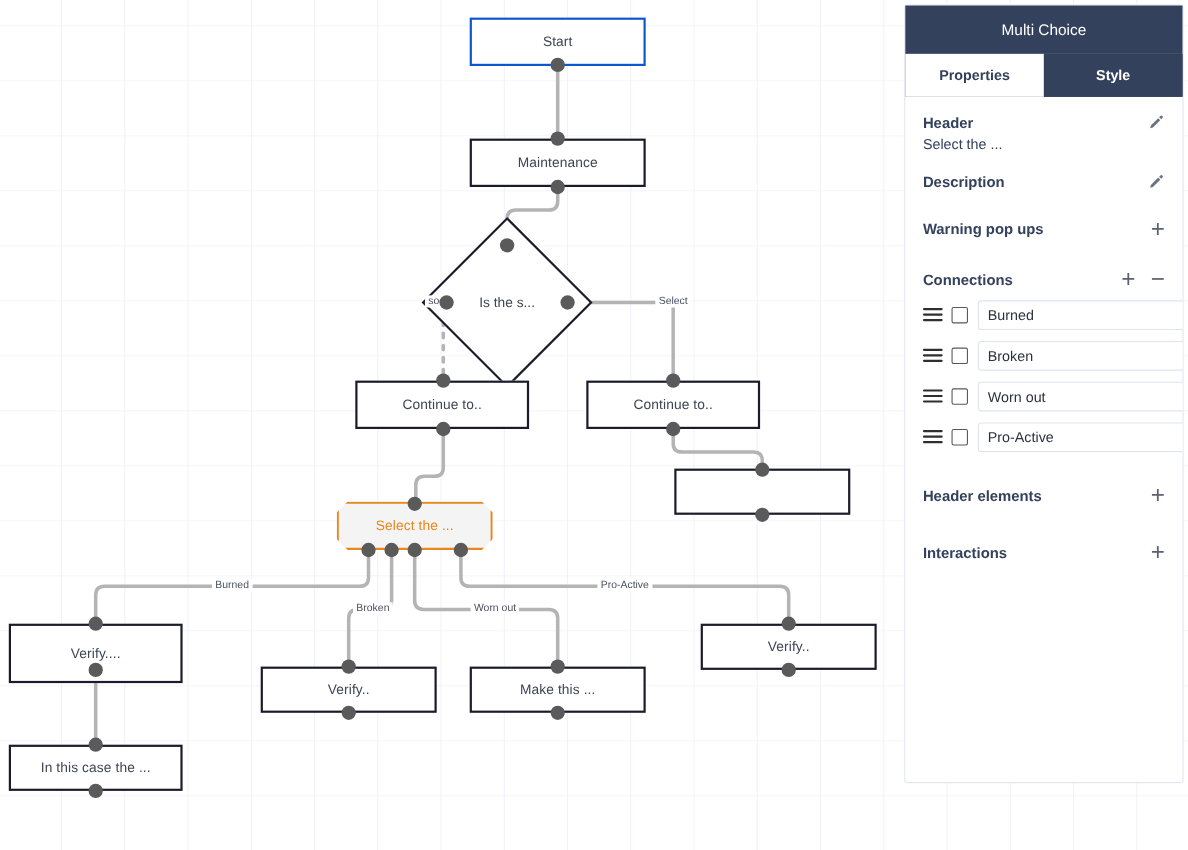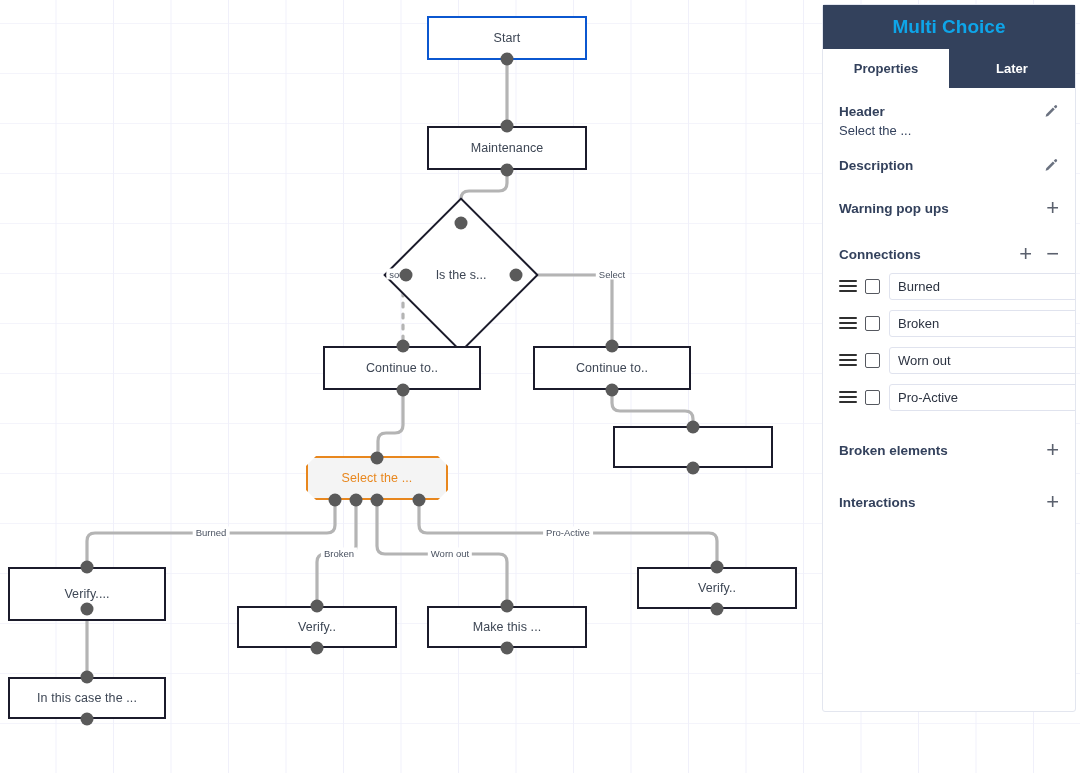--- a/index.html
+++ b/index.html
@@ -103,23 +103,23 @@
     background: #ffffff;
     border: 1px solid #e3e6ef;
     border-radius: 3px;
     z-index: 20;
     display: flex;
     flex-direction: column;
   }
   #panel-title {
     height: 44px;
     background: #33415c;
-    color: #0ea5e9;
+    color: #ffffff;
     display: flex; align-items: center; justify-content: center;
-    font-size: 19px; font-weight: bold;
+    font-size: 14px; font-weight: normal;
   }
   #tabs { display: flex; height: 39px; background: #33415c; }
   .tab {
     flex: 1;
     display: flex; align-items: center; justify-content: center;
     font-size: 13px; font-weight: bold;
     cursor: pointer;
   }
   .tab.active { background: #ffffff; color: #33415c; }
   .tab.inactive { background: #33415c; color: #ffffff; }
@@ -291,21 +291,21 @@
     <div class="edge-label" style="left:450px;top:553px;">Worn out</div>
     <div class="edge-label" style="left:568px;top:532px;">Pro-Active</div>
   </div>
 
   <div id="panel">
 
     <div id="panel-title">Multi Choice</div>
 
     <div id="tabs">
       <div class="tab active">Properties</div>
-      <div class="tab inactive">Later</div>
+      <div class="tab inactive">Style</div>
     </div>
 
     <div id="panel-body">
 
       <div class="sect-row">
         <span class="sect-title">Header</span>
         <span class="icon-btn">
           <svg class="pencil" viewBox="0 0 16 16" xmlns="http://www.w3.org/2000/svg">
             <path d="M11.6 1.6a1.4 1.4 0 0 1 2 2L12.4 4.8 10.4 2.8zM9.5 3.7l2 2L4.4 12.8 1.7 13.5l.7-2.7z" fill="#6b7280"></path>
           </svg>
@@ -368,21 +368,21 @@
               <i></i>
               <i></i>
               <i></i>
             </span>
           <span class="conn-check"></span>
           <input class="conn-input" type="text" value="Pro-Active" style="">
         </div>
       </div>
 
       <div class="sect-row" style="margin-top:28px;">
-        <span class="sect-title">Broken elements</span>
+        <span class="sect-title">Header elements</span>
         <span class="plus icon-btn">+</span>
       </div>
 
       <div class="sect-row" style="margin-top:30px;gap:28px;">
         <span class="sect-title">Interactions</span>
         <span class="plus icon-btn">+</span>
       </div>
 
     </div>
   </div>

